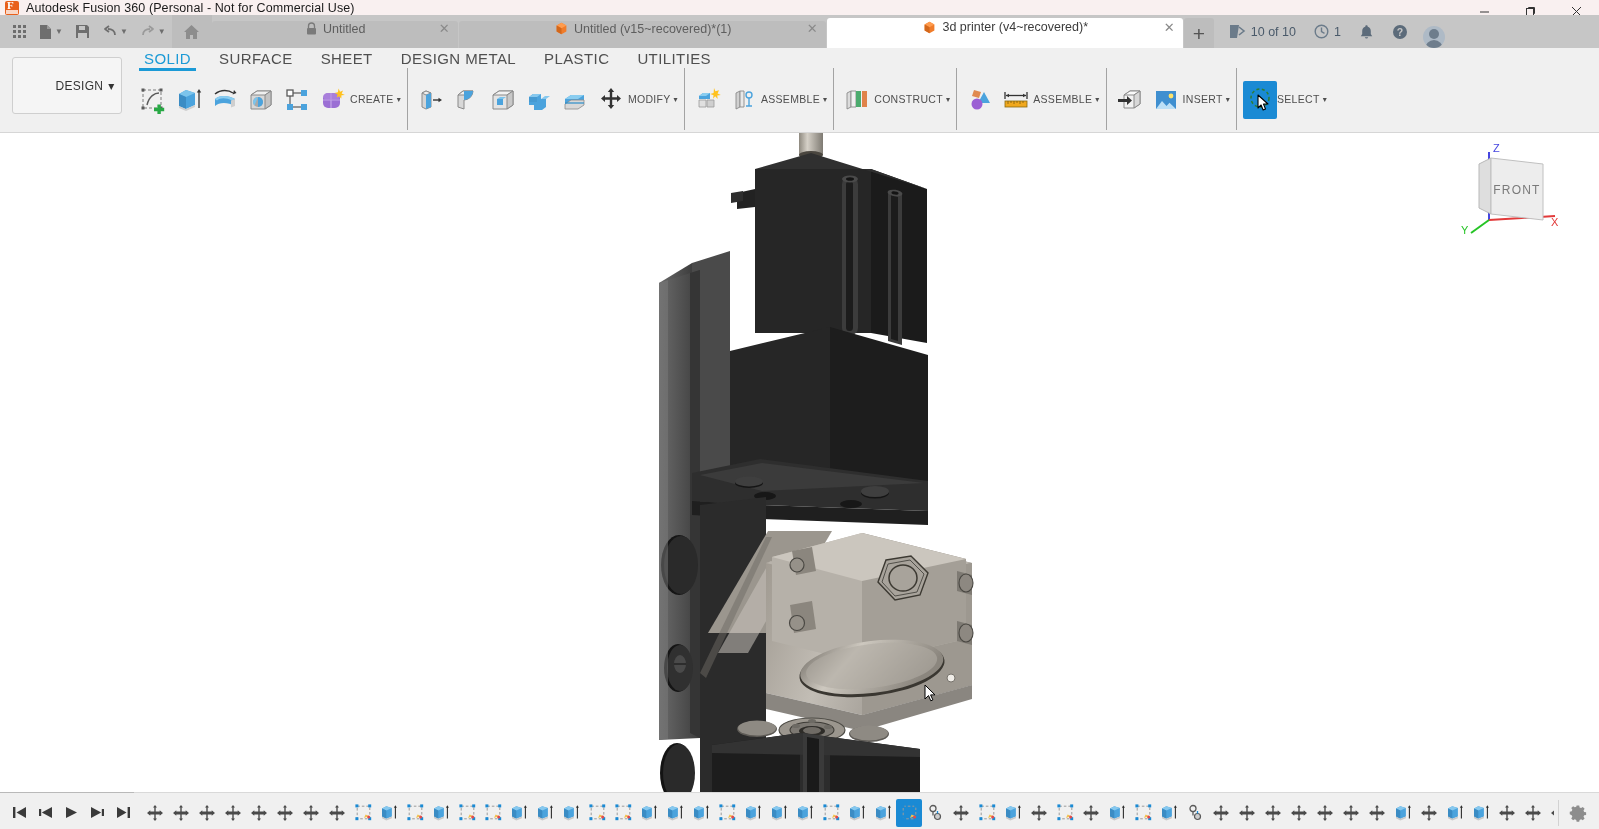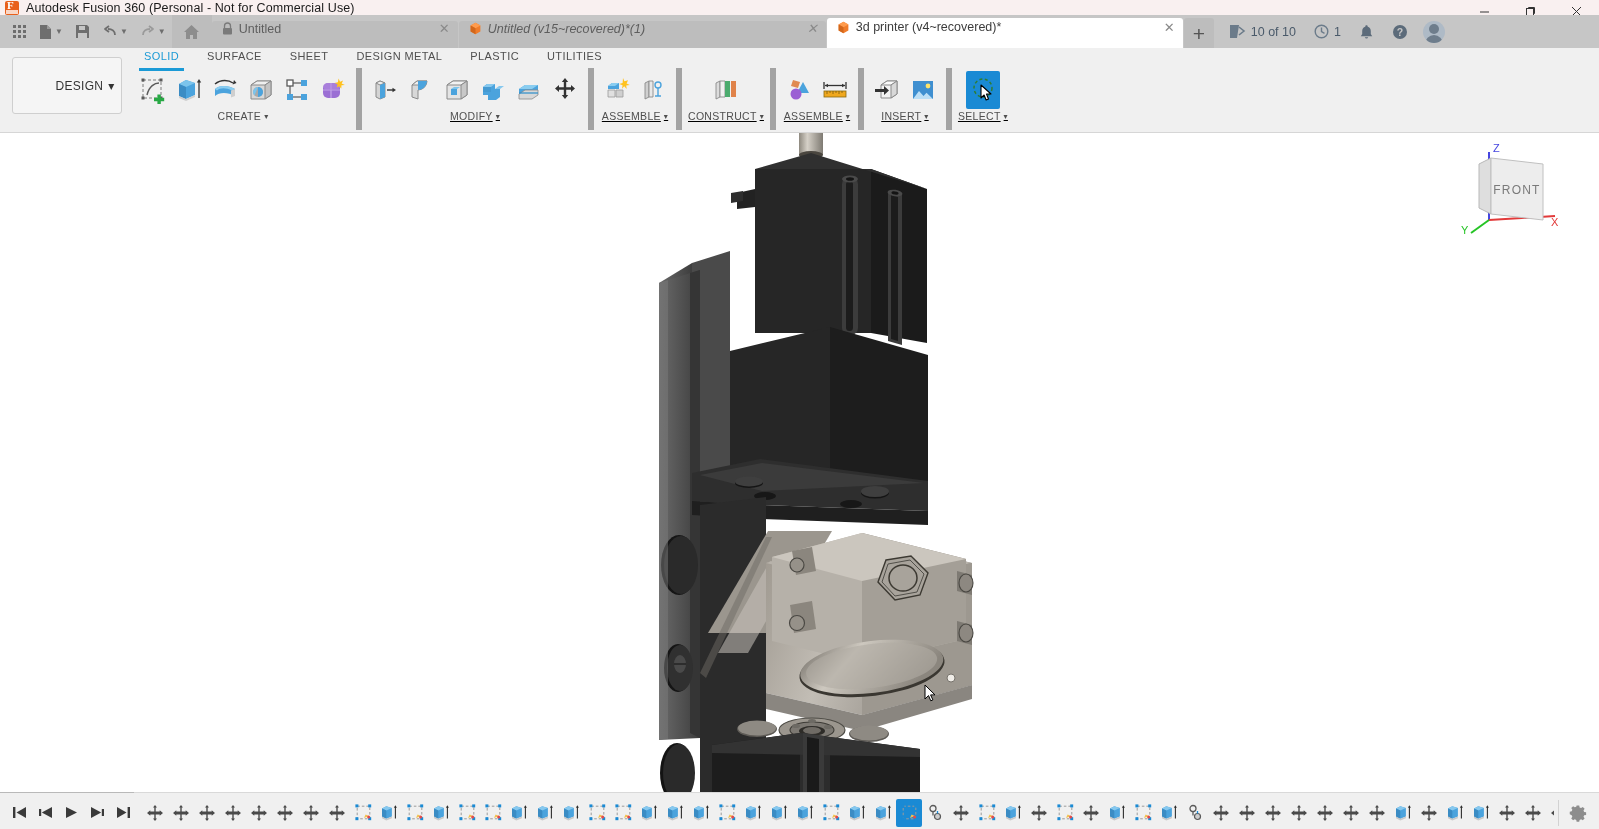--- a/index.html
+++ b/index.html
@@ -47,39 +47,39 @@
   }
   .qb svg { display:block; }
   .qb.home { width: 40px; background: #bdbdbd; height: 33px; }
   .caret-sm { font-size: 8px; margin-left: 2px; color:#6e6e6e; }
 
   #tabs { display: flex; align-items: flex-end; height: 33px; flex: none; }
   .dtab {
     height: 27px; min-width: 120px; display: flex; align-items: center;
     padding: 0 8px 12px 10px; background: #bdbdbd; color: #5e5e5e;
     font-size: 12.5px; border-top-left-radius: 3px; border-top-right-radius: 3px;
-    margin-right: 1px; position: relative; gap: 6px;
+    margin-right: 1px; position: relative; justify-content: center; gap: 6px;
   }
   .dtab.w1 { width: 246px; }
-  .dtab.w2 { width: 367px; font-style: italic; }
+  .dtab.w2 { width: 367px; }
   .dtab.w3 { width: 356px; height: 30px; background: #fff; color: #3c3c3c; }
   .dtab .tlabel { white-space: nowrap; }
   .dtab .tclose {
     position: absolute; right: 8px; font-size: 13px; color: #8a8a8a; line-height: 1;
   }
   .cube-icon { width: 13px; height: 13px; flex: none; }
   .lock-icon { width: 11px; height: 13px; flex: none; }
 
   #newtab {
     width: 30px; height: 30px; display:flex; align-items:center; justify-content:center;
     background:#bdbdbd; color:#555; font-size: 21px; font-weight: 300; line-height: 1;
     flex: none; border-top-left-radius:3px; border-top-right-radius:3px;
   }
 
-  #rightstat { display:flex; align-items:center; gap:0; height:33px; margin-left: 6px; }
+  #rightstat { display:flex; align-items:flex-end; gap:0; height:33px; margin-left: 6px; }
   .stat { display:flex; align-items:center; gap:5px; padding: 0 9px; height: 33px;
           color:#4a5a6a; font-size:12.5px; }
   #avatar {
     width: 22px; height: 22px; border-radius: 50%;
     background: #aebac6; margin: 0 8px 0 6px; position: relative; overflow:hidden; flex:none;
   }
   #avatar:before { content:""; position:absolute; left:6px; top:3px; width:10px; height:10px;
                    border-radius:50%; background:#6e7d8c; }
   #avatar:after  { content:""; position:absolute; left:2px; top:14px; width:18px; height:14px;
                    border-radius:9px 9px 0 0; background:#6e7d8c; }
@@ -90,33 +90,33 @@
   #designbox {
     width: 110px; height: 57px; margin: 9px 0 0 12px; flex: none;
     border: 1px solid #cfcfcf; border-radius: 3px; background: #f5f5f5;
     display: flex; align-items: center; justify-content: center; gap: 5px;
     font-size: 12px; color: #333; letter-spacing: .3px; padding-left: 36px;
   }
 
   #ribbon-right { flex: 1; display: flex; flex-direction: column; }
   #ribtabs { height: 20px; display: flex; align-items: flex-start; padding-left: 8px; gap: 0; }
   .rtab {
-    font-size: 11px; color: #4f4f4f; letter-spacing: .4px;
+    font-size: 15px; color: #4f4f4f; letter-spacing: .4px;
     padding: 2px 14px 0 14px; position: relative; height: 20px;
   }
   .rtab.active { color: #1b9ad6; }
   .rtab.active:after {
     content:""; position: absolute; left: 9px; right: 9px; bottom: -3px;
     height: 3px; background: #1b9ad6;
   }
 
   #ribpanels { flex: 1; display: flex; align-items: flex-start; padding-left: 8px; }
-  .panel { display: flex; flex-direction: column; align-items: center;
+  .panel { display: flex; flex-direction: row; align-items: center;
            position: relative; padding: 0 6px; height: 62px; }
-  .panel + .panel { border-left: 6px solid #a3a3a3; text-decoration: underline; }
+  .panel + .panel { border-left: 1px solid #a3a3a3; }
   .prow { display: flex; align-items: flex-start; gap: 2px; height: 42px; padding-top: 3px; }
   .tool { width: 34px; height: 38px; display: flex; align-items: center; justify-content: center;
           border-radius: 2px; }
   .tool.sel { background: #1a8ad4; }
   .tool svg { display: block; }
   .plabel { font-size: 10.5px; color: #4f4f4f; letter-spacing: .3px;
             display:flex; align-items:center; gap:3px; }
   .plabel .caret { font-size: 8px; }
 
   

